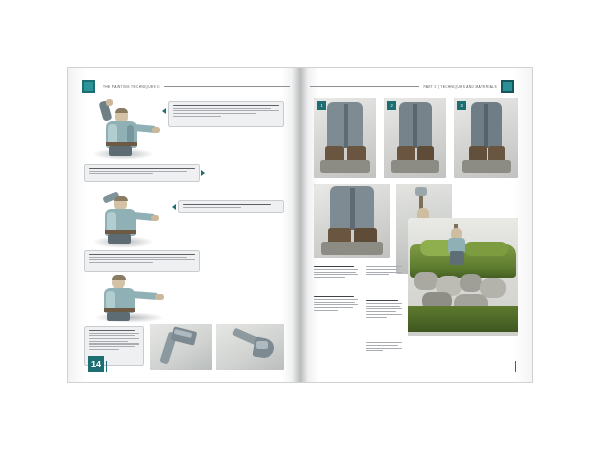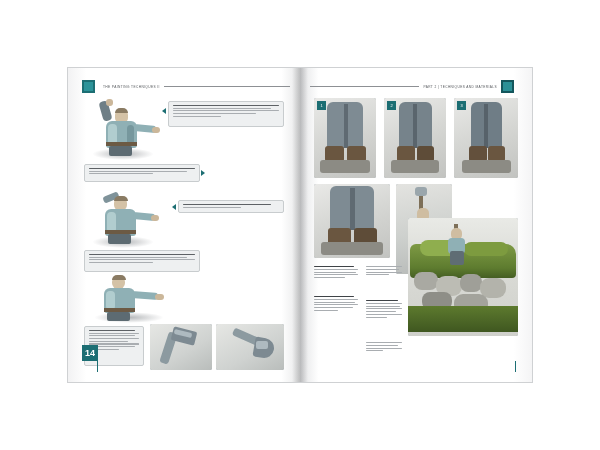--- a/index.html
+++ b/index.html
@@ -140,24 +140,23 @@
     background: #a9adb1;
     margin-bottom: 1.7px;
     border-radius: .5px;
   }
   .txtcol .ln.head { background: #3f4347; }
 
   
   .pgnum {
     position: absolute;
     bottom: 10px;
-    left: 14px;
+    left: 20px;
     display: flex;
     align-items: flex-end;
-    flex-direction: column;
   }
   .pgnum .sq {
     width: 16px; height: 16px;
     background: #1c6e73;
   }
   .pgnum .n {
     color: #ffffff;
     font-size: 9px;
     font-weight: bold;
     line-height: 16px;

